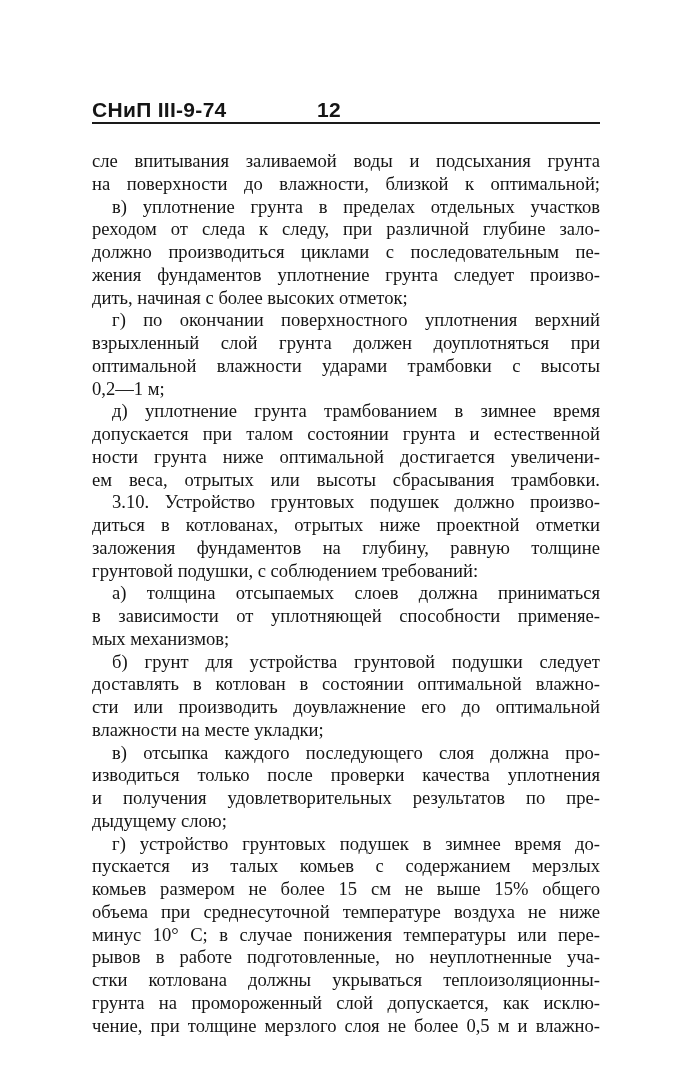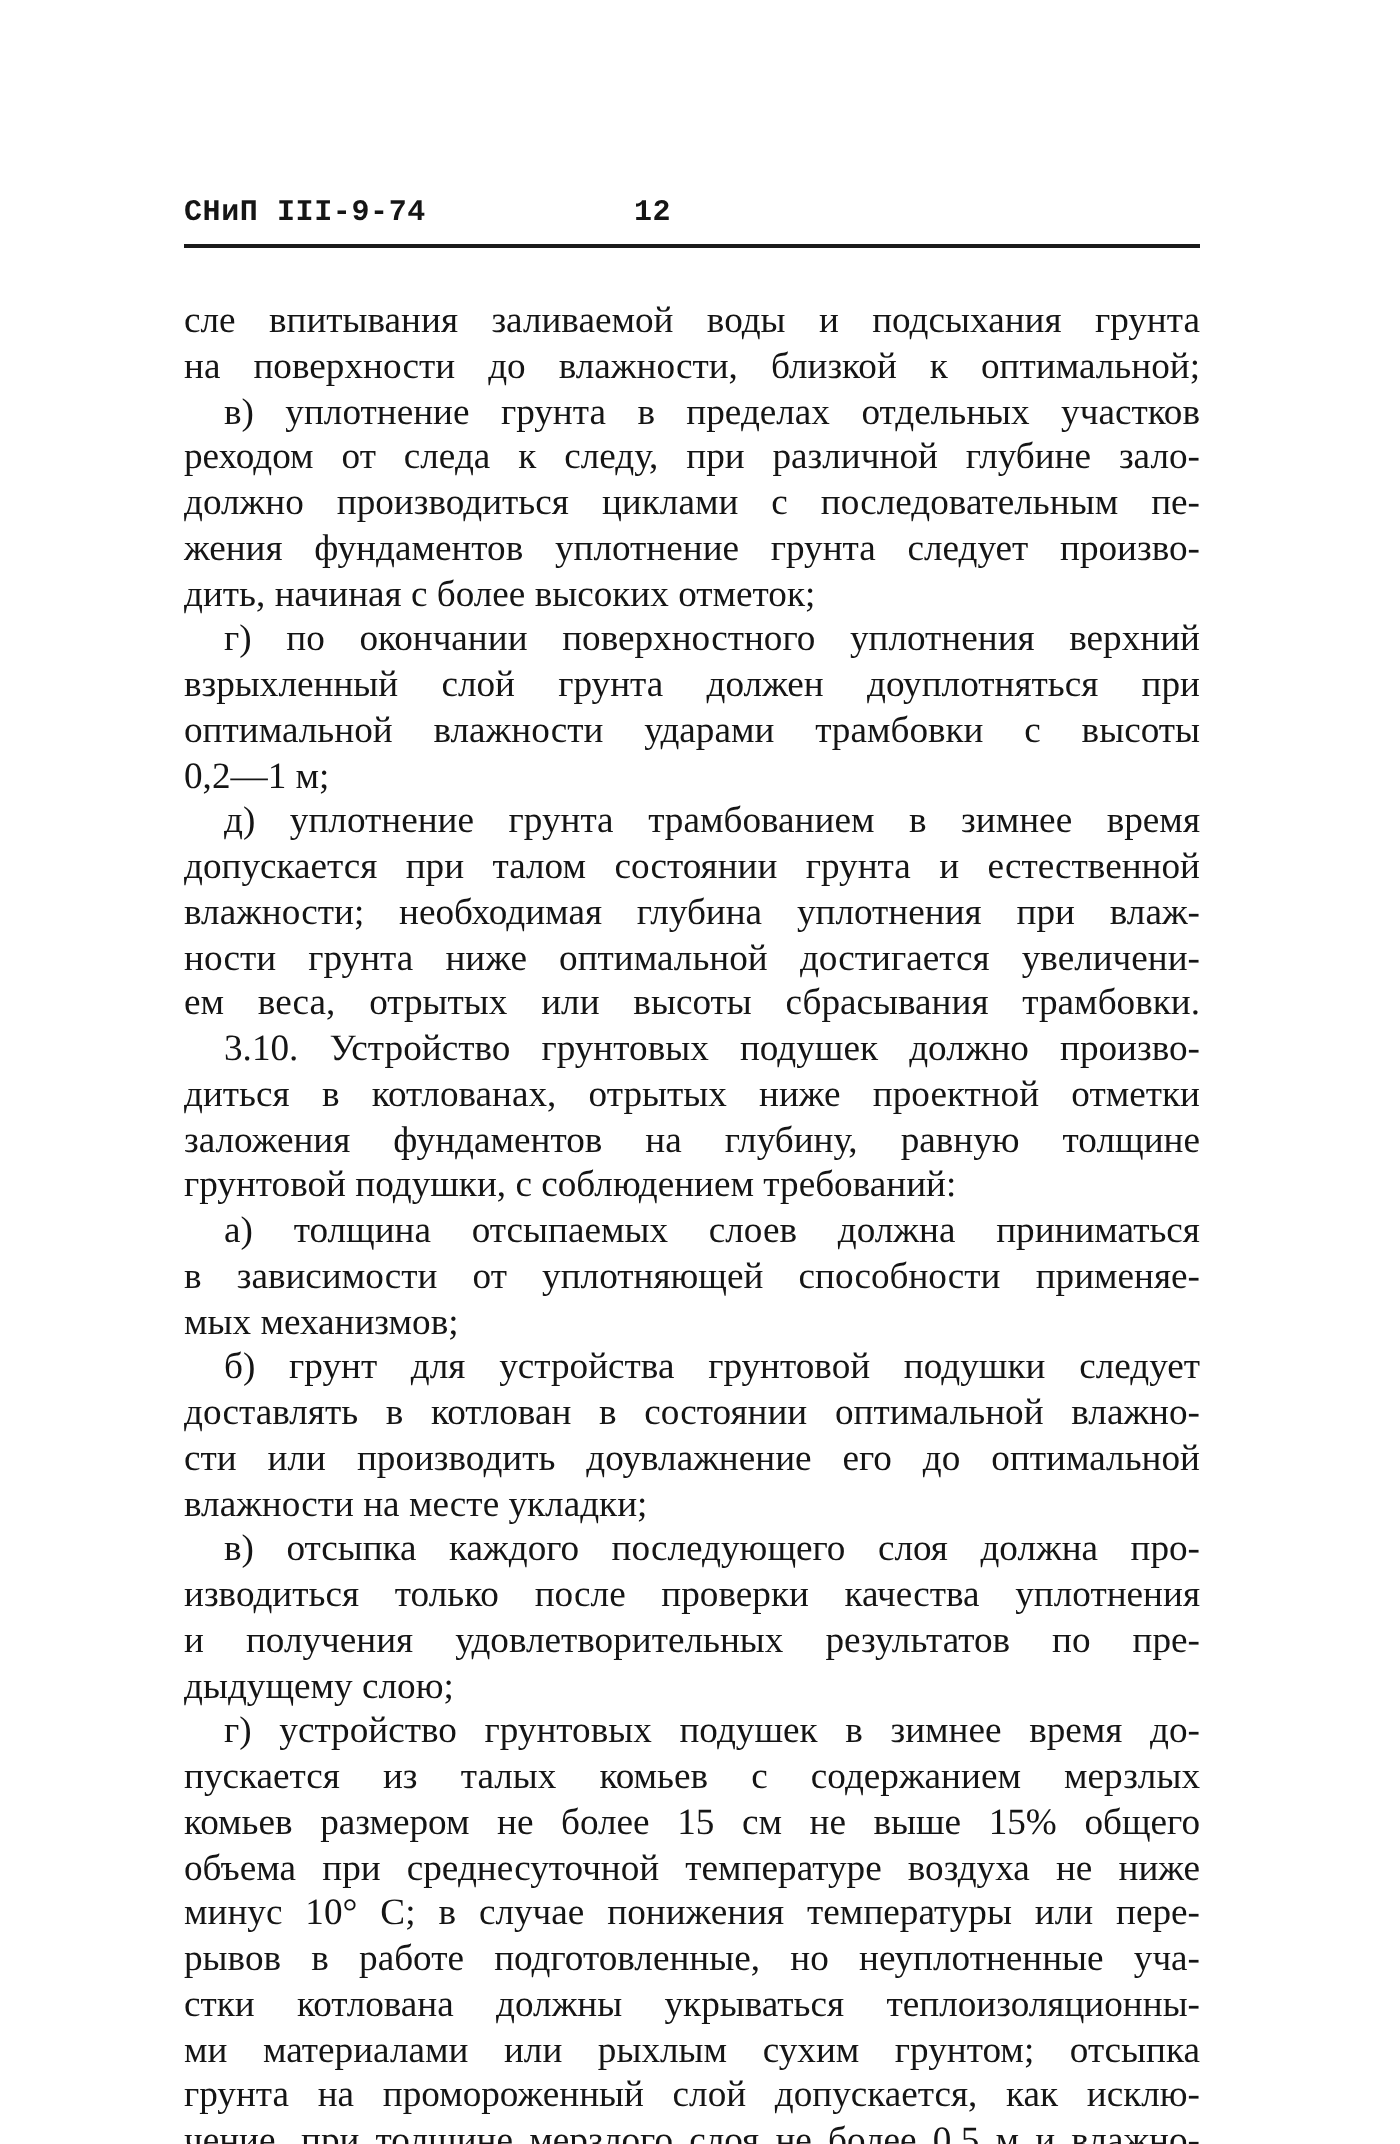--- a/index.html
+++ b/index.html
@@ -4,22 +4,22 @@
 <style>
   html, body { margin: 0; padding: 0; background: #ffffff; }
   body { width: 700px; height: 1072px; position: relative; overflow: hidden; }
   .page {
     position: absolute; left: 92px; top: 94px; width: 508px;
     color: #151515;
     font-family: "Liberation Serif", "DejaVu Serif", serif;
   }
   .header {
     position: relative; height: 28px;
-    font-family: Liberation Mono, monospace; font-weight: bold;
-    font-size: 15px; letter-spacing: 0.3px;
+    font-family: Liberation Sans, sans-serif; font-weight: bold;
+    font-size: 21px; letter-spacing: 0.3px;
   }
   .header .doc-code { position: absolute; left: 0; top: 4px; }
   .header .page-num { position: absolute; left: 225px; top: 4px; }
   .rule {
     position: absolute; left: 0; top: 28px; width: 508px; height: 2px;
     background: #1a1a1a;
   }
   .body-text {
     position: absolute; left: 0; top: 56px; width: 508px;
     font-size: 18.6px; line-height: 22.75px;
@@ -48,21 +48,20 @@
       <span class="line">реходом от следа к следу, при различной глубине зало-</span>
       <span class="line">должно производиться циклами с последовательным пе-</span>
       <span class="line">жения фундаментов уплотнение грунта следует произво-</span>
       <span class="line last">дить, начиная с более высоких отметок;</span>
       <span class="line indent">г) по окончании поверхностного уплотнения верхний</span>
       <span class="line">взрыхленный слой грунта  должен  доуплотняться при</span>
       <span class="line">оптимальной  влажности  ударами  трамбовки  с  высоты</span>
       <span class="line last">0,2—1 м;</span>
       <span class="line indent">д) уплотнение грунта трамбованием в зимнее время</span>
       <span class="line">допускается при талом состоянии грунта и естественной</span>
-      <span class="line">влажности; необходимая глубина уплотнения при влаж-</span>
       <span class="line">ности грунта ниже оптимальной достигается увеличени-</span>
       <span class="line">ем веса, отрытых или высоты сбрасывания трамбовки.</span>
       <span class="line indent"><span class="bold">3.10.</span> <span>Устройство грунтовых подушек должно произво-</span></span>
       <span class="line">диться в котлованах, отрытых ниже проектной отметки</span>
       <span class="line">заложения  фундаментов на глубину,  равную толщине</span>
       <span class="line last">грунтовой подушки, с соблюдением требований:</span>
       <span class="line indent">а) толщина отсыпаемых слоев должна приниматься</span>
       <span class="line">в зависимости от уплотняющей  способности применяе-</span>
       <span class="line last">мых механизмов;</span>
       <span class="line indent">б) грунт для устройства грунтовой подушки следует</span>
@@ -73,17 +72,16 @@
       <span class="line">изводиться только после проверки качества уплотнения</span>
       <span class="line">и получения  удовлетворительных  результатов по пре-</span>
       <span class="line last">дыдущему слою;</span>
       <span class="line indent">г) устройство грунтовых подушек в зимнее время до-</span>
       <span class="line">пускается из талых  комьев с содержанием  мерзлых</span>
       <span class="line">комьев  размером не более 15 см не выше 15%  общего</span>
       <span class="line">объема при среднесуточной температуре воздуха не ниже</span>
       <span class="line">минус 10° С; в случае понижения температуры или пере-</span>
       <span class="line">рывов в работе подготовленные, но неуплотненные уча-</span>
       <span class="line">стки котлована должны укрываться теплоизоляционны-</span>
-      <span class="line">ми материалами или рыхлым  сухим  грунтом; отсыпка</span>
       <span class="line">грунта на промороженный слой допускается, как исклю-</span>
       <span class="line">чение, при толщине  мерзлого слоя не более 0,5 м и влажно-</span>
     </div>
 </div>
 
 </body></html>

